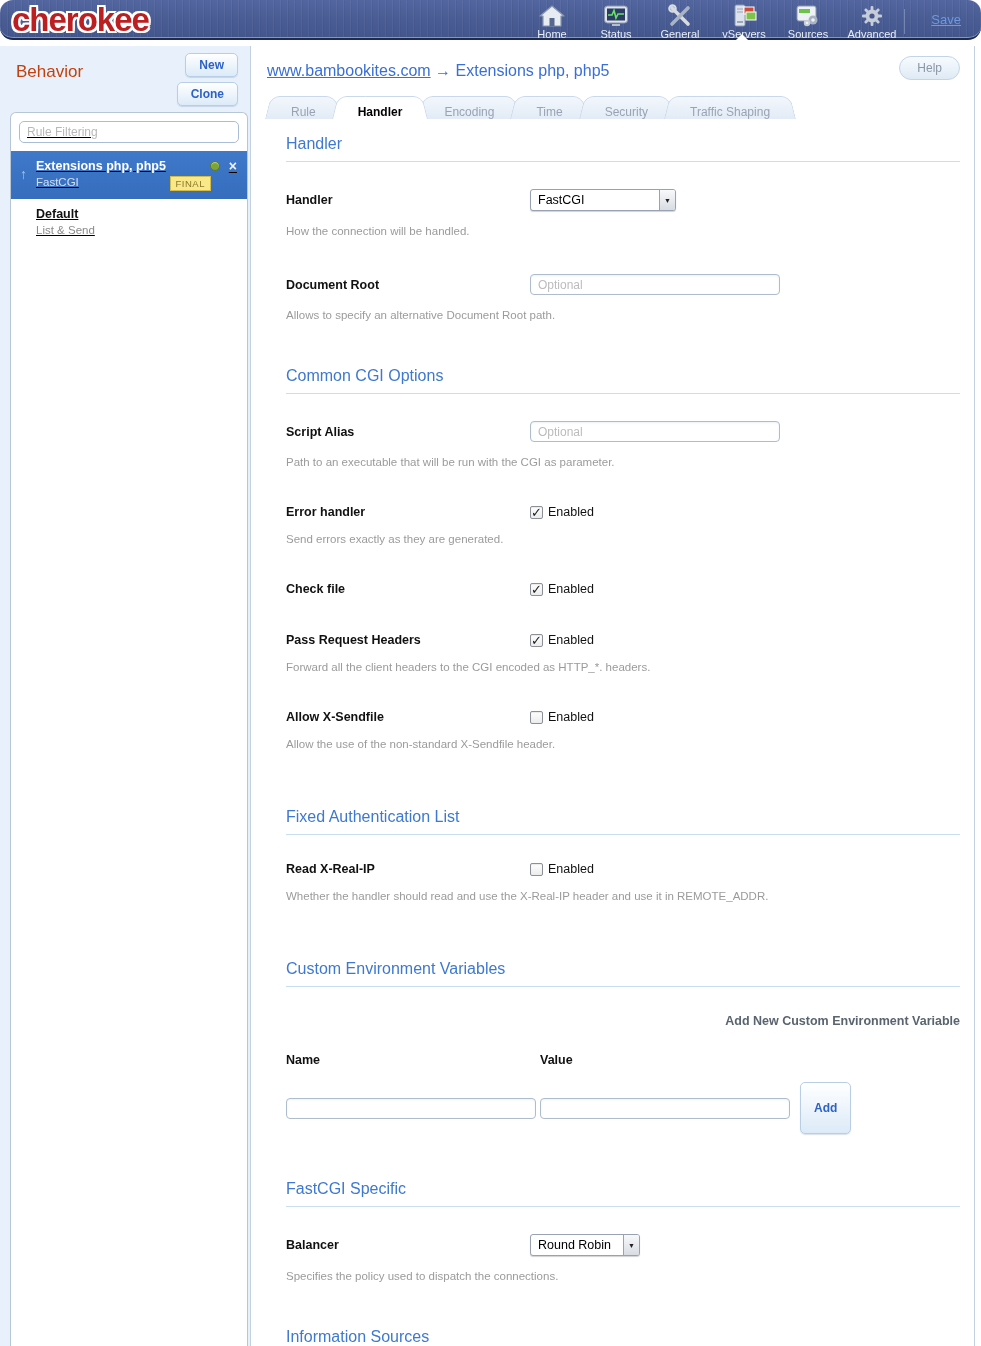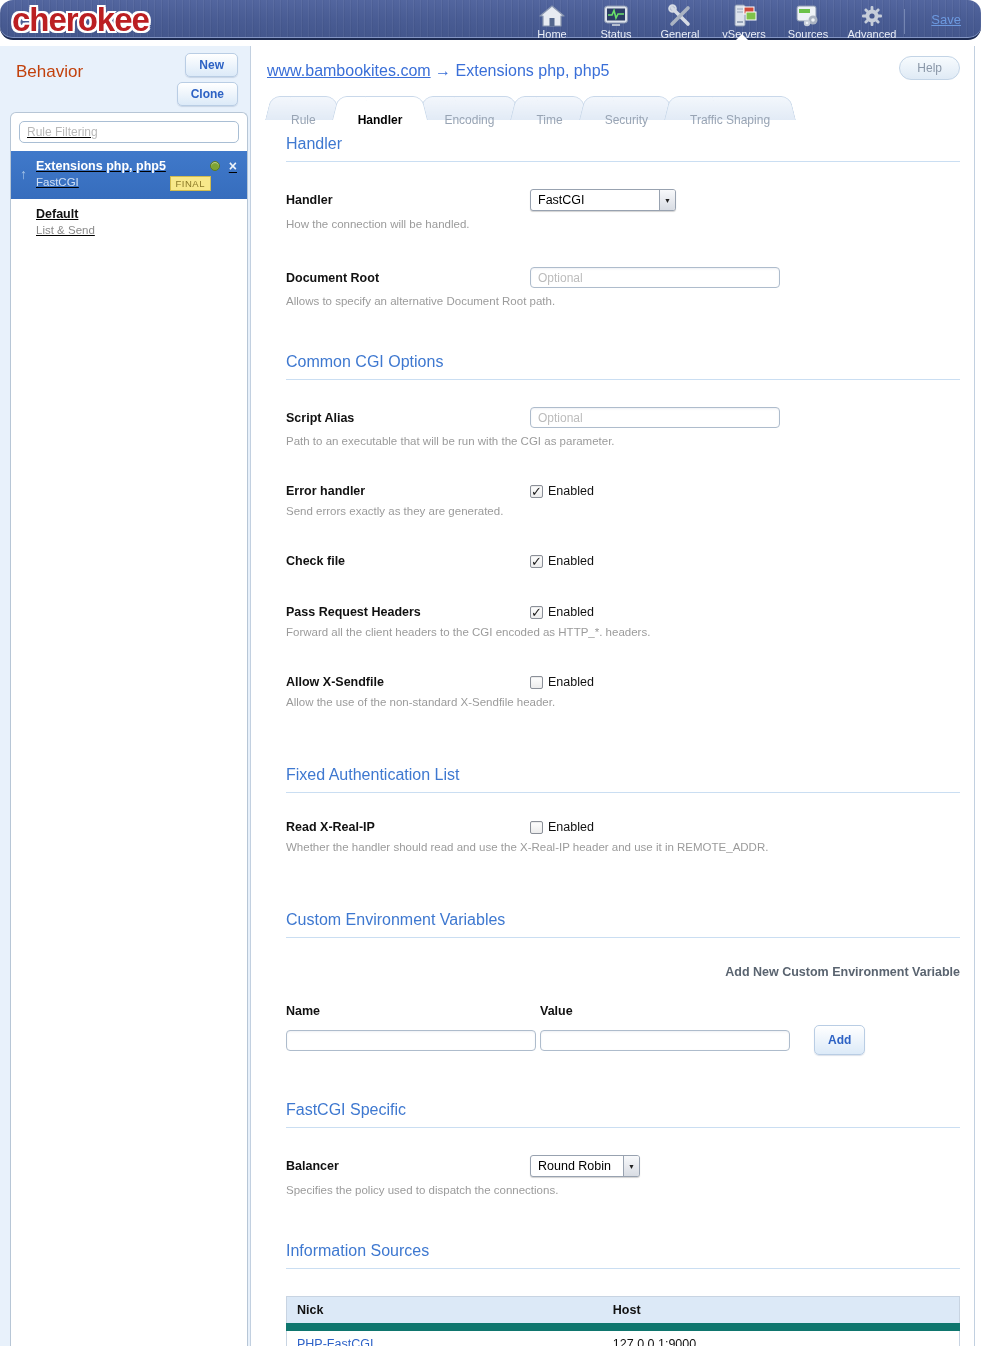--- a/index.html
+++ b/index.html
@@ -80,38 +80,38 @@
   }
   .main-head { position:relative; height:40px; }
   .breadcrumb { position:absolute; left:16px; top:16px; font-size:16px; color:#3a6fd8; }
   .breadcrumb .bc-site { text-decoration:underline; cursor:pointer; }
   .help-btn {
     position:absolute; right:14px; top:10px; background:linear-gradient(#f7fbfe,#dfeaf5);
     border:1px solid #c3d4e6; border-radius:12px; color:#8a97a8; font-size:12px;
     padding:4px 17px; cursor:pointer;
   }
   .tabs { display:flex; margin:10px 0 0 14px; height:23px; position:relative; }
-  .tab { position:relative; height:23px; line-height:24px; padding:12px 26px; margin-right:-10px;
+  .tab { position:relative; height:23px; line-height:24px; padding:4px 26px; margin-right:-10px;
     color:#98a4b4; font-size:12px; cursor:pointer; z-index:1; white-space:nowrap; }
   .tab::before, .tab::after { content:""; position:absolute; top:0; bottom:0; width:58%;
     background:linear-gradient(#f3f7fc,#e2ebf6); border:1px solid #c9d8ea; border-bottom:none; z-index:-1; }
   .tab::before { left:0; border-right:none; border-top-left-radius:9px; transform:skewX(-14deg); transform-origin:bottom left; }
   .tab::after  { right:0; border-left:none; border-top-right-radius:9px; transform:skewX(14deg); transform-origin:bottom right; }
   .tab.active { color:#000; font-weight:bold; z-index:3; }
   .tab.active::before, .tab.active::after { background:#fff; }
 
   .sections { margin:0 14px 0 35px; }
   .sec-title { font-size:16px; font-weight:normal; color:#3e78d0; margin:46px 0 0; }
   .sec-title.first { margin-top:16px; }
   .sec-title.mt-lg { margin-top:58px; }
   .sec-hr { border:none; border-top:1px solid #cadef2; margin:8px 0 27px; }
 
   .frow { display:grid; grid-template-columns:244px 1fr; align-items:center; margin-bottom:37px; }
   .flabel { font-size:12.5px; font-weight:bold; color:#111; }
-  .fdesc { grid-column:1/-1; font-size:11.5px; color:#9b9b9b; margin-top:7px; }
+  .fdesc { grid-column:1/-1; font-size:11.5px; color:#9b9b9b; margin-top:14px; }
 
   .text-input {
     height:21px; width:250px; border:1px solid #aebccc; border-radius:4px; padding:0 7px;
     font-size:12px; font-family:inherit; color:#333; box-shadow:inset 0 1px 2px rgba(40,70,110,0.08); outline:none;
   }
   .text-input::placeholder { color:#bcbcbc; }
 
   .select {
     display:inline-flex; align-items:stretch; height:22px; border:1px solid #98a2b0; border-radius:3px;
     background:#fff; box-shadow:0 1px 1px rgba(0,0,0,0.18); font-size:12.5px; cursor:pointer;
@@ -124,22 +124,22 @@
   .checkbox-row { display:flex; align-items:center; gap:5px; }
   .checkbox {
     width:13px; height:13px; border:1px solid #8a8f98; border-radius:2px;
     background:linear-gradient(#ffffff,#ececec); font-size:13px; line-height:11px; font-weight:bold;
     color:#1a1a1a; text-align:center; box-shadow:inset 0 1px 1px rgba(0,0,0,0.08); cursor:pointer;
   }
   .check-label { font-size:12.5px; color:#111; }
 
   .subheading { font-size:12.5px; font-weight:bold; color:#5a6470; margin:0 0 25px;text-align:right; }
   .env-grid { display:grid; grid-template-columns:254px 254px auto; align-items:center; }
-  .env-label { font-size:12.5px; font-weight:bold; color:#111; margin-bottom:7px; }
-  .btn-add { margin-left:20px; padding:7px 13px; }
+  .env-label { font-size:12.5px; font-weight:bold; color:#111; margin-bottom:15px; }
+  .btn-add { margin-left:6px; padding:18px 13px; }
 
   .src-table { width:100%; border-collapse:collapse; border:1px solid #c8d4e2; font-size:12.5px; margin-top:6px; }
   .src-table th { background:#dce9f7; text-align:left; font-weight:bold; color:#111;
     padding:6px 10px; border-bottom:8px solid #0f766e; }
   .src-table th:first-child { width:47%; }
   .src-table td { padding:6px 10px; color:#111; background:#fff; }
   .table-link { color:#2d62c8; text-decoration:underline; cursor:pointer; }
 </style>
 </head>
 <body>

